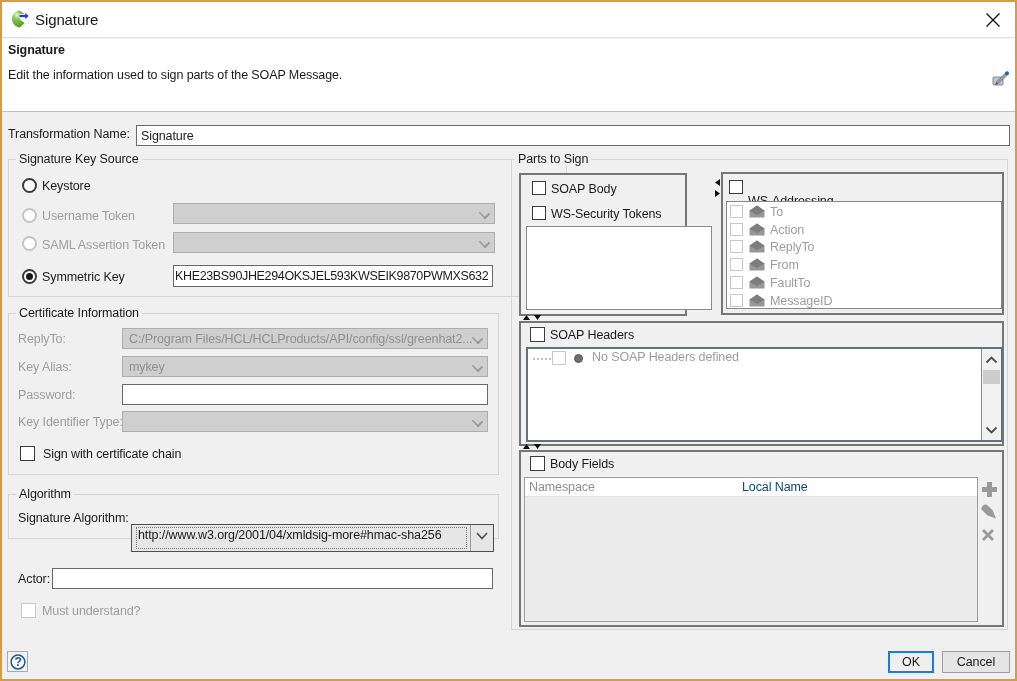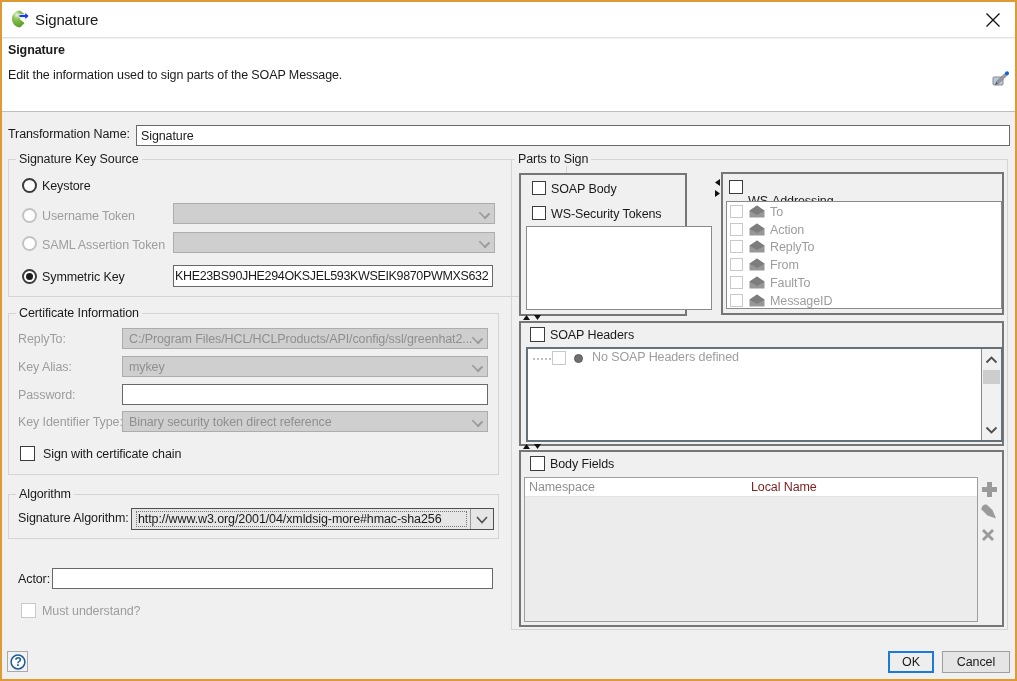--- a/index.html
+++ b/index.html
@@ -106,31 +106,30 @@
     </div>
   <div class="lbl dis" style="left:18px;top:360px;">Key Alias:</div>
   <div class="combo-d" style="left:122px;top:356px;width:366px;height:21px;">
       <span>mykey</span>
       <i class="chev"></i>
     </div>
   <div class="lbl dis" style="left:18px;top:388px;">Password:</div>
   <div class="tf" style="left:122px;top:384px;width:366px;height:21px;"></div>
   <div class="lbl dis" style="left:18px;top:415px;">Key Identifier Type:</div>
   <div class="combo-d" style="left:122px;top:411px;width:366px;height:21px;">
-      <span>Binary security token direct reference</span>
       <i class="chev"></i>
     </div>
   <div class="cb" style="left:20px;top:446px;width:15px;height:15px;"></div>
   <div class="lbl" style="left:43px;top:447px;">Sign with certificate chain</div>
 
   <div class="grp" style="left:8px;top:494px;width:491px;height:45px;">
     <div class="cap">Algorithm</div>
   </div>
   <div class="lbl" style="left:18px;top:511px;">Signature Algorithm:</div>
-  <div class="abs" style="left:131px;top:508px;width:363px;height:22px;background:#e6e6e6;border:1px solid #4f4f4f;">
+  <div class="abs" style="left:131px;top:524px;width:363px;height:28px;background:#e6e6e6;border:1px solid #4f4f4f;">
     <div class="abs" style="left:4px;top:2px;right:26px;bottom:2px;border:1px dotted #777;"></div>
     <div class="lbl" style="left:6px;top:3px;">http://www.w3.org/2001/04/xmldsig-more#hmac-sha256</div>
     <div class="abs" style="right:22px;top:0;bottom:0;width:1px;background:#9a9a9a;"></div>
     <svg class="abs" style="right:5px;top:7px" width="12" height="8" viewBox="0 0 12 8">
         <path d="M1 1 L6 6.5 L11 1" fill="none" stroke="#4f4f4f" stroke-width="1.6"></path>
       </svg>
   </div>
 
   <div class="lbl" style="left:18px;top:572px;">Actor:</div>
   <div class="tf" style="left:52px;top:568px;width:441px;height:21px;"></div>
@@ -226,21 +225,21 @@
   <svg class="abs" style="left:523px;top:444px;" width="19" height="6" viewBox="0 0 19 6">
     <path d="M0 5 L7 5 L3.5 0 Z" fill="#111"></path>
     <path d="M11 0 L18 0 L14.5 5 Z" fill="#111"></path>
   </svg>
   <div class="pane" style="left:519px;top:450px;width:485px;height:177px;">
     <div class="cb" style="left:9px;top:4px;width:15px;height:15px;"></div>
     <div class="lbl" style="left:29px;top:5px;">Body Fields</div>
     <div class="abs" style="left:3px;top:25px;width:454px;height:145px;background:#ececec;border:1px solid #9e9e9e;">
       <div class="abs" style="left:0;top:0;right:0;height:19px;background:#fff;border-bottom:1px solid #e3e3e3;">
         <div class="lbl" style="left:4px;top:2px;color:#8f8f8f;">Namespace</div>
-        <div class="lbl" style="left:226px;top:2px;color:#7f1d1d;">Local Name</div>
+        <div class="lbl" style="left:217px;top:2px;color:#0c4a6e;">Local Name</div>
       </div>
     </div>
 
     <svg class="abs" style="left:460px;top:29px" width="17" height="17" viewBox="0 0 17 17">
       <path d="M6 1 h5 v5 h5 v5 h-5 v5 h-5 v-5 h-5 v-5 h5 z" fill="#9a9a9a"></path>
     </svg>
     <svg class="abs" style="left:459px;top:51px" width="18" height="18" viewBox="0 0 18 18">
       <path d="M1.5 6.5 A4.4 4.4 0 0 1 6.5 1.5 L12.5 7 L16 15.5 L7.5 12.5 Z" fill="#9a9a9a"></path>
     </svg>
     <svg class="abs" style="left:459px;top:75px;" width="16" height="16" viewBox="0 0 16 16">

